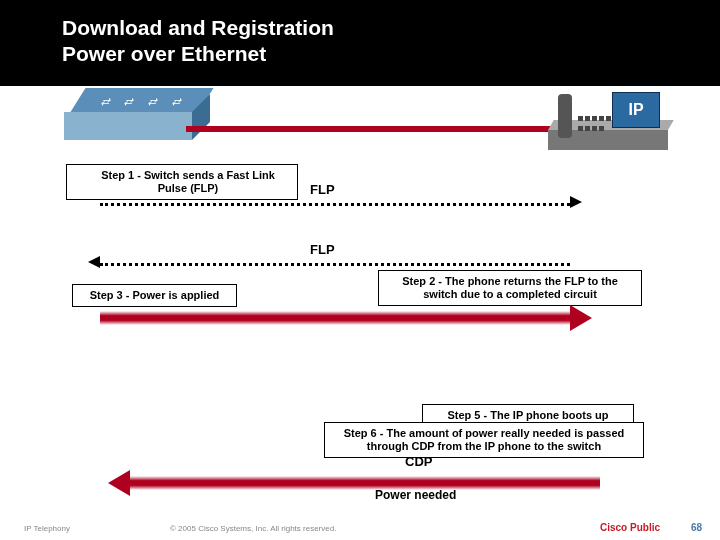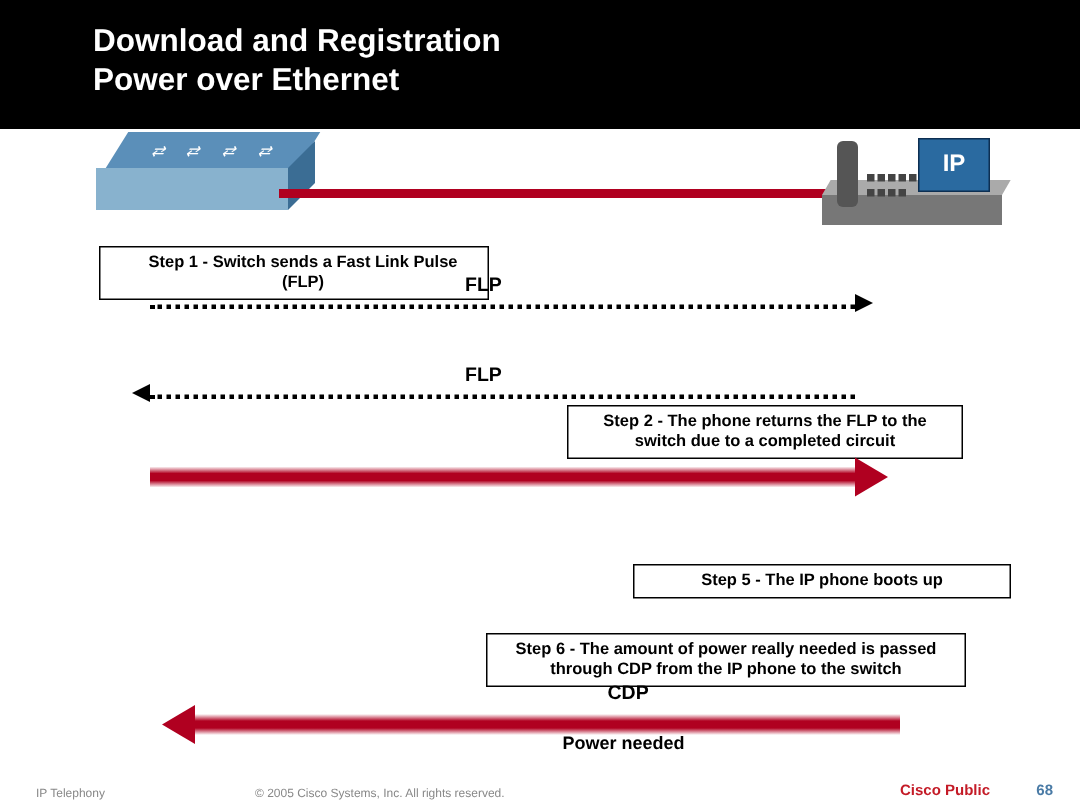--- a/index.html
+++ b/index.html
@@ -78,34 +78,35 @@
         <i></i>
         <i></i>
         <i></i>
         <i></i>
         <i></i>
         <i></i>
       </div>
     <div class="screen">IP</div>
   </div>
 
-  <div class="step-box" style="left:66px; top:78px; width:260px;padding-left:20px;">Step 1 - Switch sends a Fast Link Pulse (FLP)</div>
+  <div class="step-box" style="left:66px; top:78px; width:232px;padding-left:20px;">Step 1 - Switch sends a Fast Link Pulse (FLP)</div>
   <div class="flp-label" style="left:310px; top:96px;">FLP</div>
   <div class="dotted" style="left:100px; top:117px; width:470px;"></div>
   <div class="arrowhead-r" style="left:570px; top:110px;"></div>
 
   <div class="step-box" style="left:378px; top:139px; width:264px;margin-top:45px;">Step 2 - The phone returns the FLP to the switch due to a completed circuit</div>
   <div class="flp-label" style="left:310px; top:156px;">FLP</div>
   <div class="dotted" style="left:100px; top:177px; width:470px;"></div>
   <div class="arrowhead-l" style="left:88px; top:170px;"></div>
 
+  <div class="step-box" style="left:72px; top:198px; width:165px;">Step 3 - Power is applied</div>
   <div class="grad-arrow" style="left:100px; top:225px; width:470px;"></div>
 
 
-  <div class="step-box" style="left:422px; top:290px; width:252px;">Step 5 - The IP phone boots up</div>
+  <div class="step-box" style="left:422px; top:318px; width:212px;">Step 5 - The IP phone boots up</div>
 
   <div class="step-box" style="left:324px; top:336px; width:320px;">Step 6 - The amount of power really needed is passed through CDP from the IP phone to the switch</div>
 
   <div class="flp-label" style="left:405px; top:368px;">CDP</div>
   <div class="grad-arrow left" style="left:130px; top:390px; width:470px;"></div>
   <div class="flp-label" style="left:375px; top:402px; font-size:12px;">Power needed</div>
 
 </div>
 
 <div class="footer">

